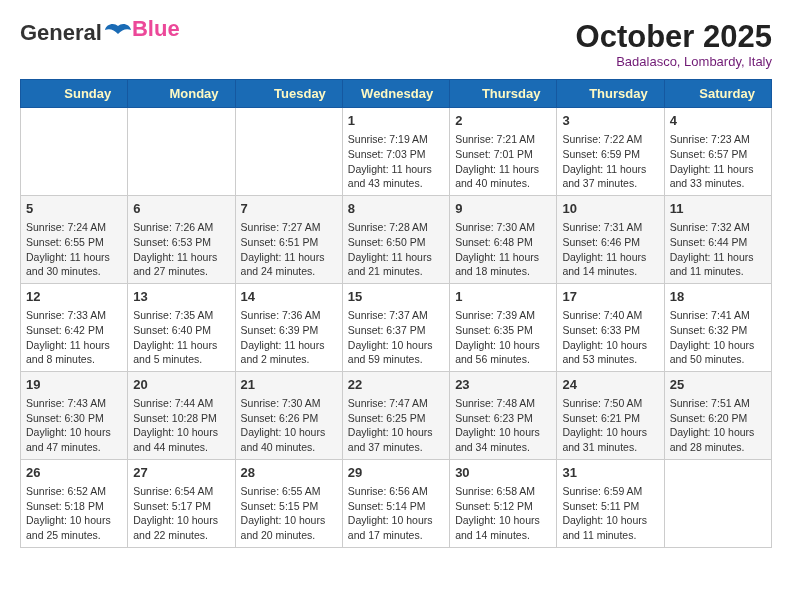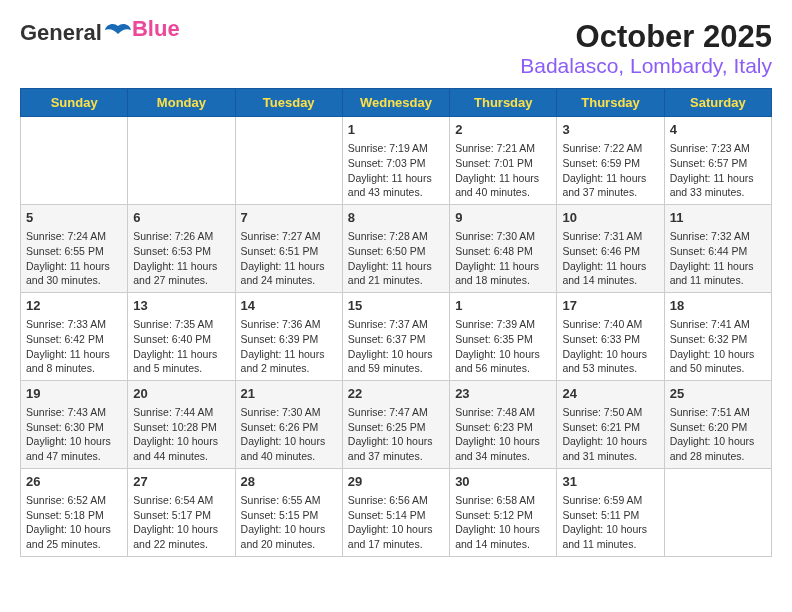--- a/index.html
+++ b/index.html
@@ -24,35 +24,35 @@
     .title-block {
       text-align: right;
     }
     .month-year {
       font-size: 31px;
       font-weight: bold;
       color: #222;
       line-height: 1.1;
     }
     .location {
-      font-size: 21px;
-      color: #8b5cf6;
+      font-size: 13px;
+      color: #701a75;
     }
     .calendar {
       width: 100%;
       border-collapse: collapse;
       border: 1px solid #ccc;
     }
     .calendar th {
       background-color: #1a6bb5;
-      color: #fde047;
+      color: #fef9c3;
       font-size: 13px;
       font-weight: bold;
-      padding: 6px 4px;
-      text-align: center;
+      padding: 6px 16px;
+      text-align: right;
       border: 1px solid #1558a0;
     }
     .calendar td {
       vertical-align: top;
       border: 1px solid #ccc;
       padding: 4px 5px;
       width: 107px;
       min-height: 80px;
       background: #fff;
       font-size: 10.5px;

